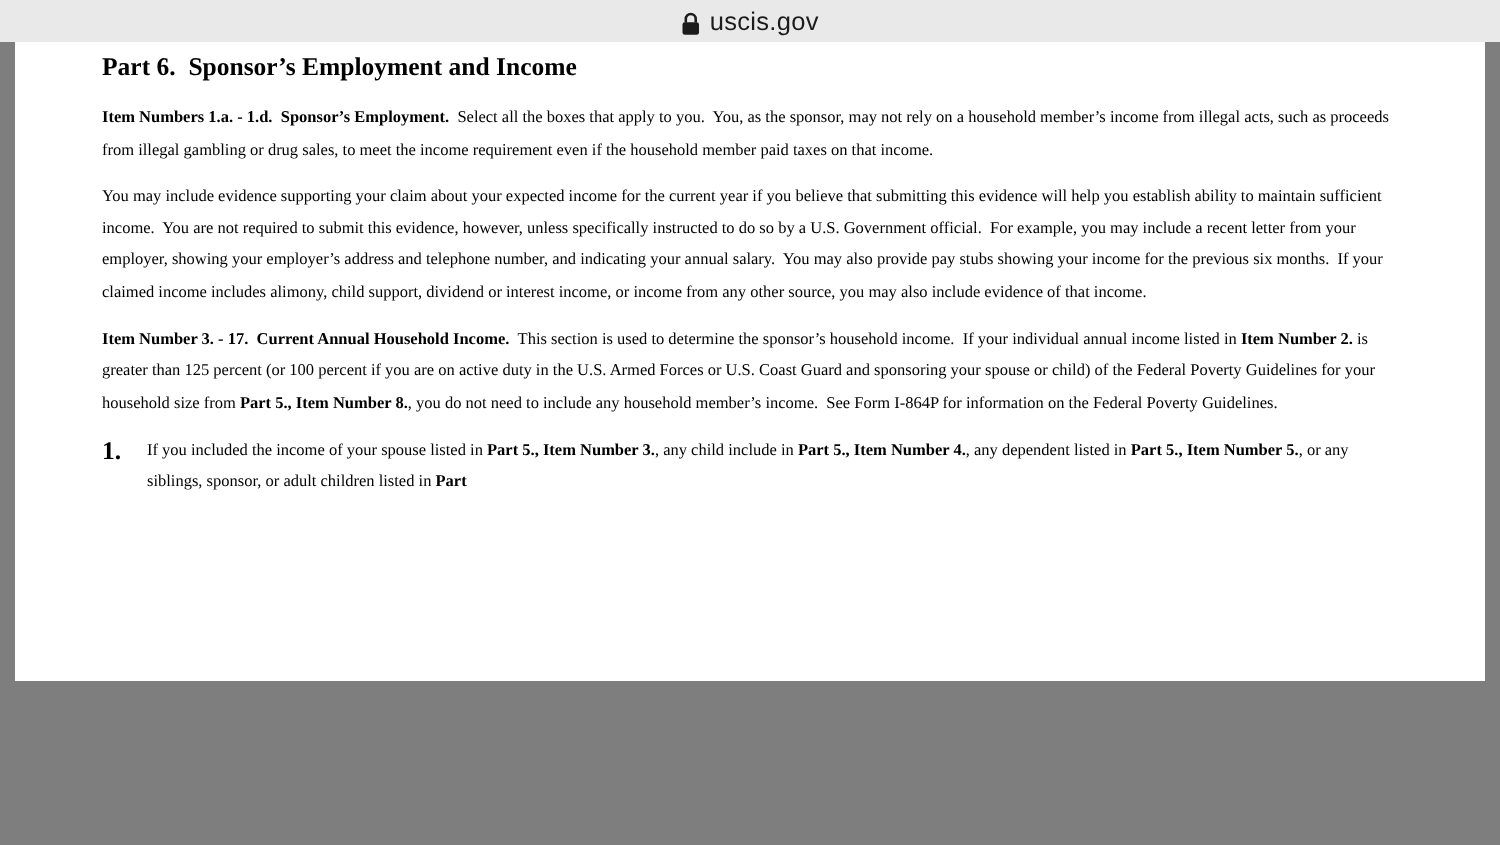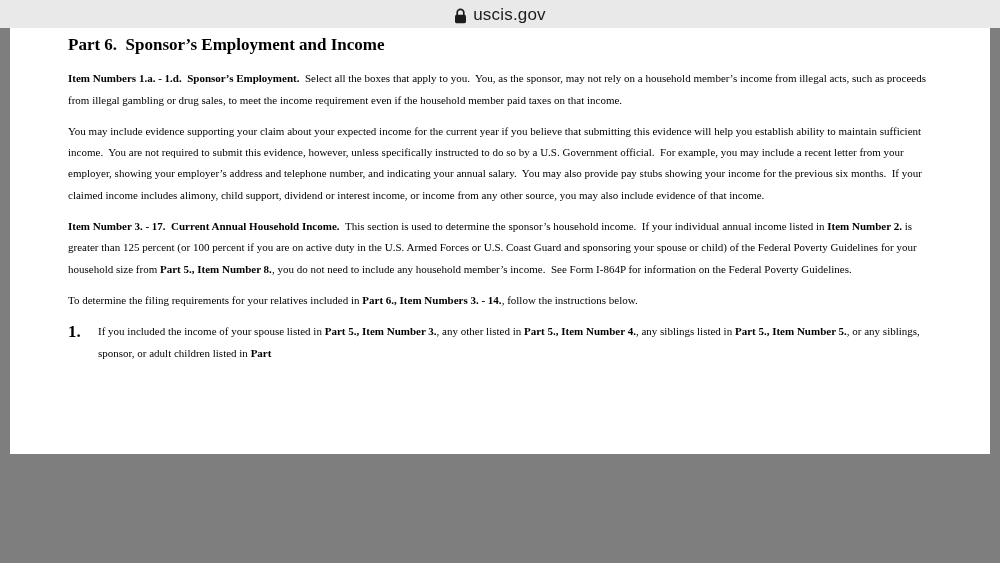--- a/index.html
+++ b/index.html
@@ -103,19 +103,18 @@
   </span>
   <span class="site">uscis.gov</span>
 </div>
 
 <div class="viewport">
   <div class="page">
     <h1>Part 6.  Sponsor’s Employment and Income</h1>
     <p><b>Item Numbers 1.a. - 1.d.  Sponsor’s Employment.  </b><span>Select all the boxes that apply to you.  You, as the sponsor, may not rely on a household member’s income from illegal acts, such as proceeds from illegal gambling or drug sales, to meet the income requirement even if the household member paid taxes on that income.</span></p>
     <p><span>You may include evidence supporting your claim about your expected income for the current year if you believe that submitting this evidence will help you establish ability to maintain sufficient income.  You are not required to submit this evidence, however, unless specifically instructed to do so by a U.S. Government official.  For example, you may include a recent letter from your employer, showing your employer’s address and telephone number, and indicating your annual salary.  You may also provide pay stubs showing your income for the previous six months.  If your claimed income includes alimony, child support, dividend or interest income, or income from any other source, you may also include evidence of that income.</span></p>
     <p><b>Item Number 3. - 17.  Current Annual Household Income.  </b><span>This section is used to determine the sponsor’s household income.  If your individual annual income listed in </span><b>Item Number 2.</b><span> is greater than 125 percent (or 100 percent if you are on active duty in the U.S. Armed Forces or U.S. Coast Guard and sponsoring your spouse or child) of the Federal Poverty Guidelines for your household size from </span><b>Part 5., Item Number 8.</b><span>, you do not need to include any household member’s income.  See Form I-864P for information on the Federal Poverty Guidelines.</span></p>
-    <p><span>To determine the filing requirements for your relatives included in </span><b>Part 6., Item Numbers 3. - 14.</b><span>, follow the instructions below.</span></p>
     <div class="listitem">
       <span class="num">1.</span>
-      <p><span>If you included the income of your spouse listed in </span><b>Part 5., Item Number 3.</b><span>, any other listed in </span><b>Part 5., Item Number 4.</b><span>, any siblings listed in </span><b>Part 5., Item Number 5.</b><span>, or any siblings, sponsor, or adult children listed in </span><b>Part</b></p>
+      <p><span>If you included the income of your spouse listed in </span><b>Part 5., Item Number 3.</b><span>, any child include in </span><b>Part 5., Item Number 4.</b><span>, any dependent listed in </span><b>Part 5., Item Number 5.</b><span>, or any siblings, sponsor, or adult children listed in </span><b>Part</b></p>
     </div>
   </div>
 </div>
 
 </body></html>

